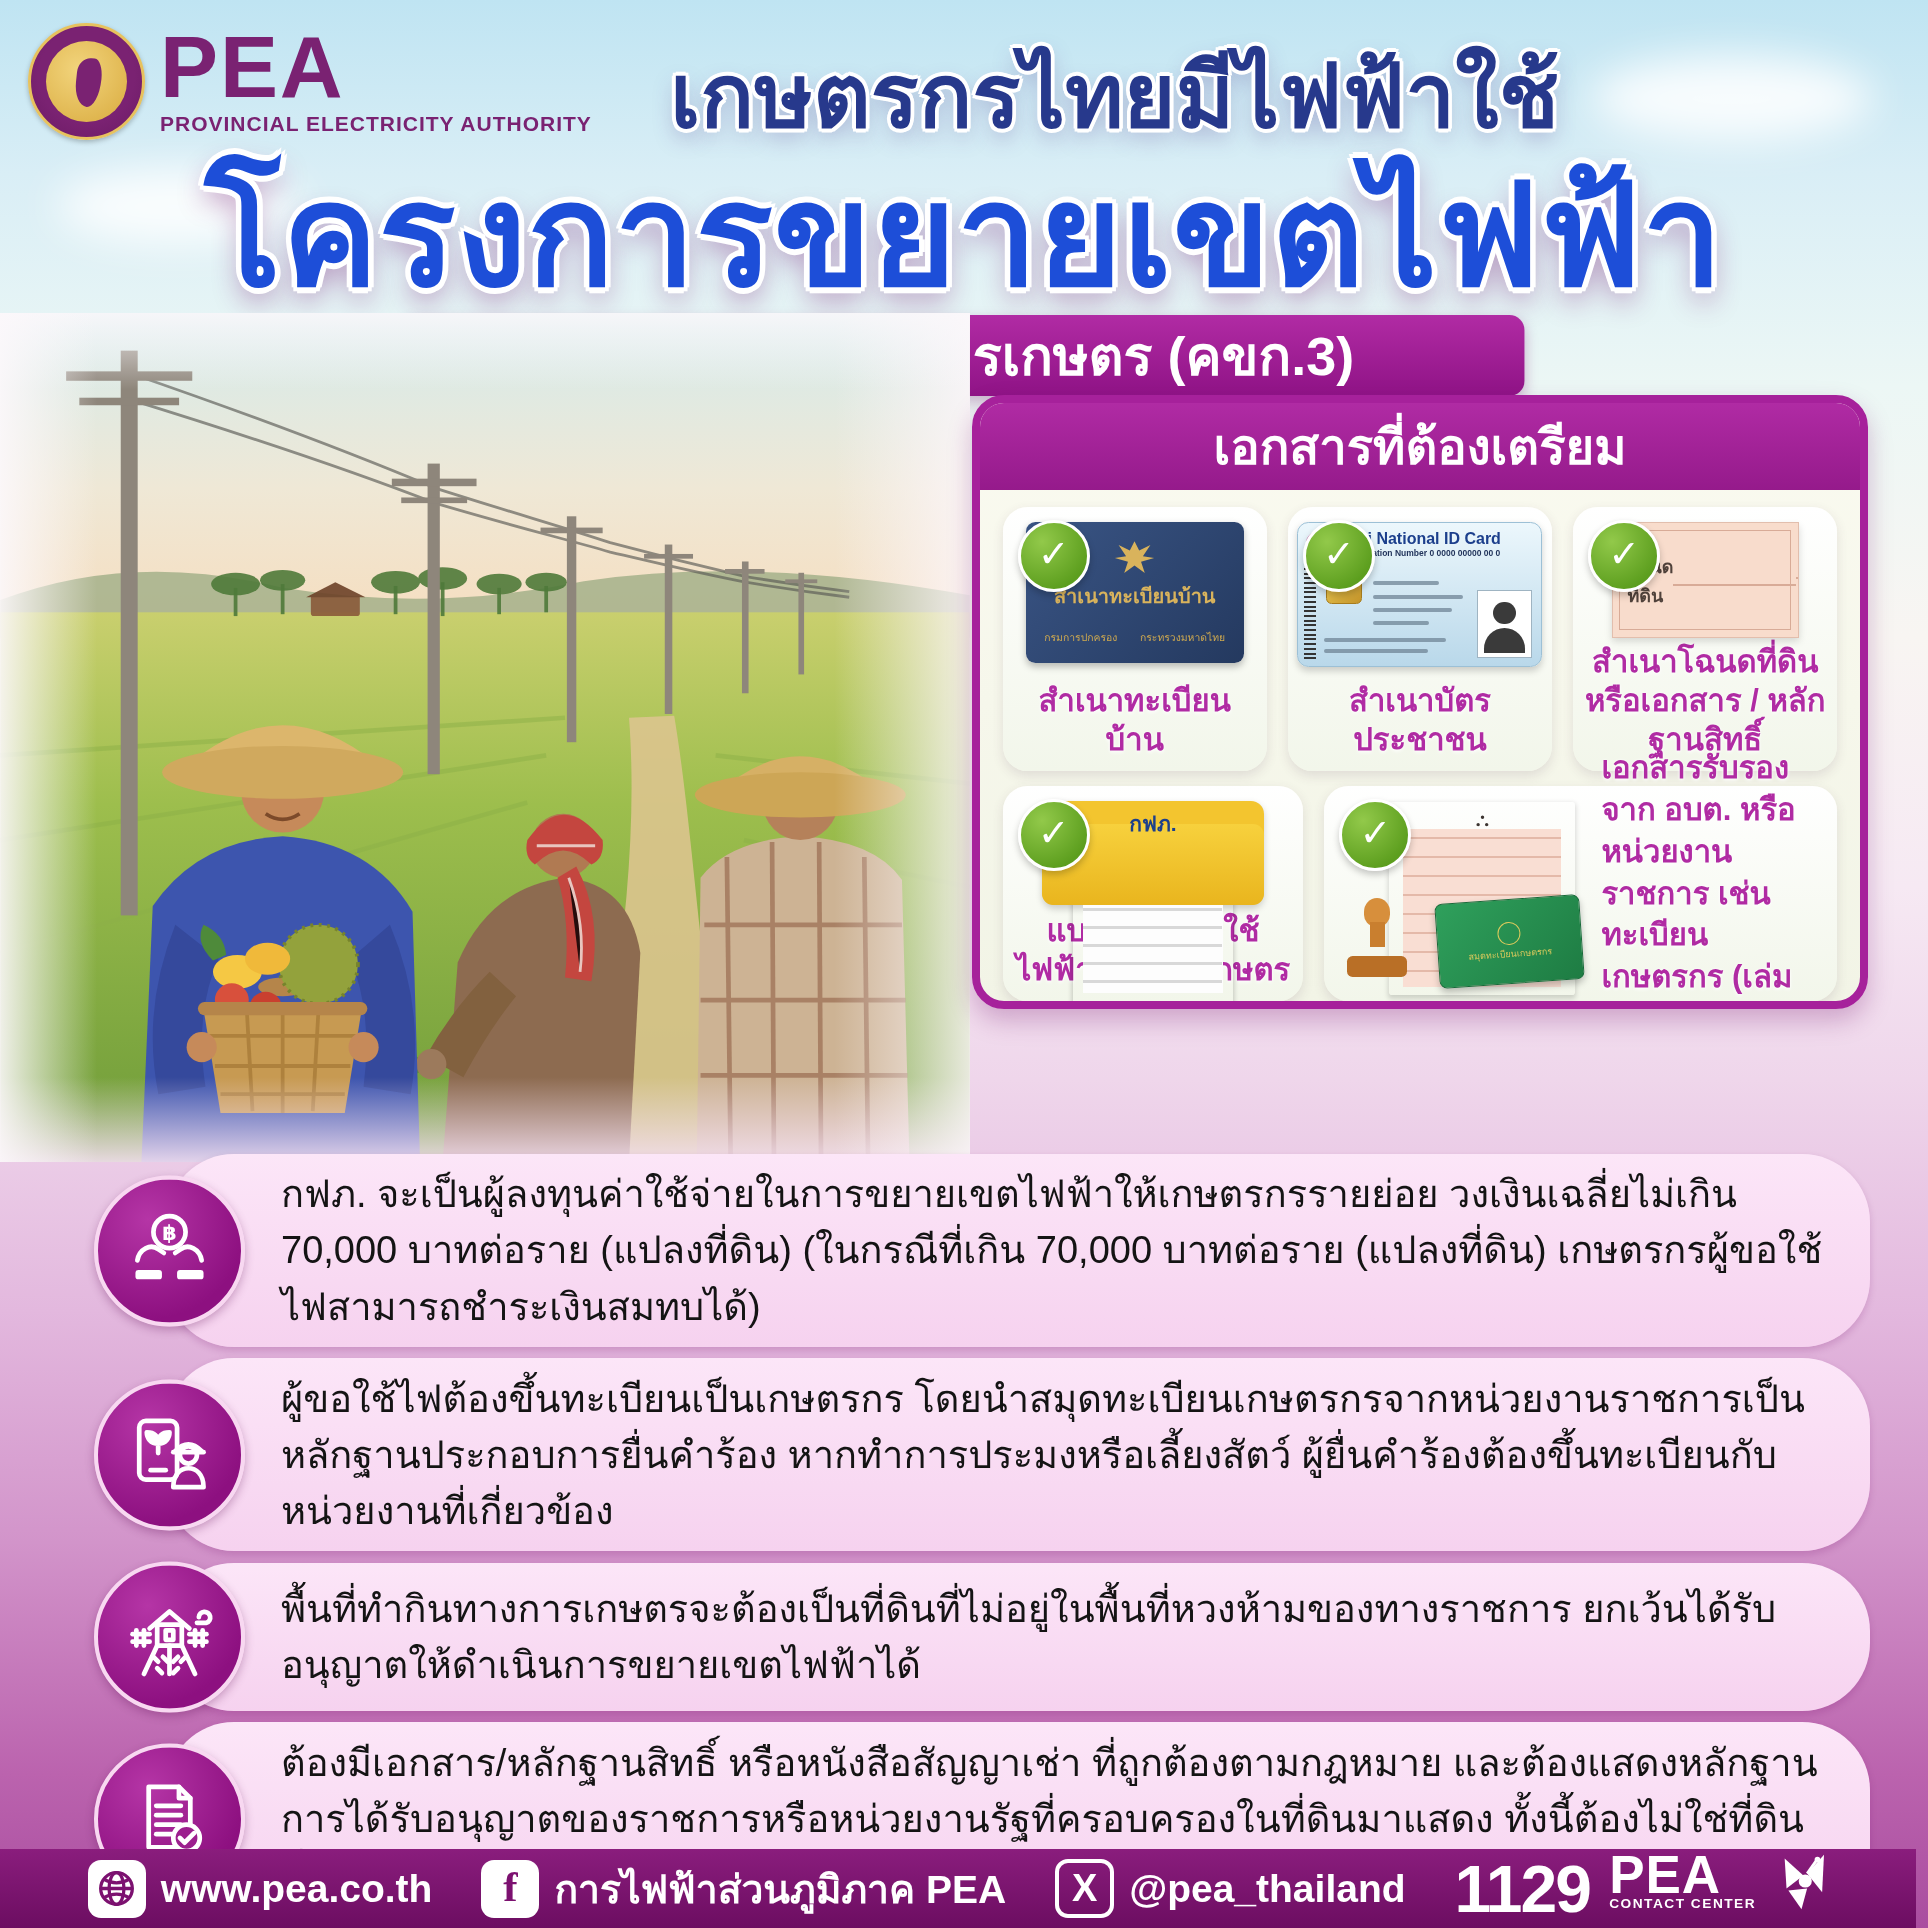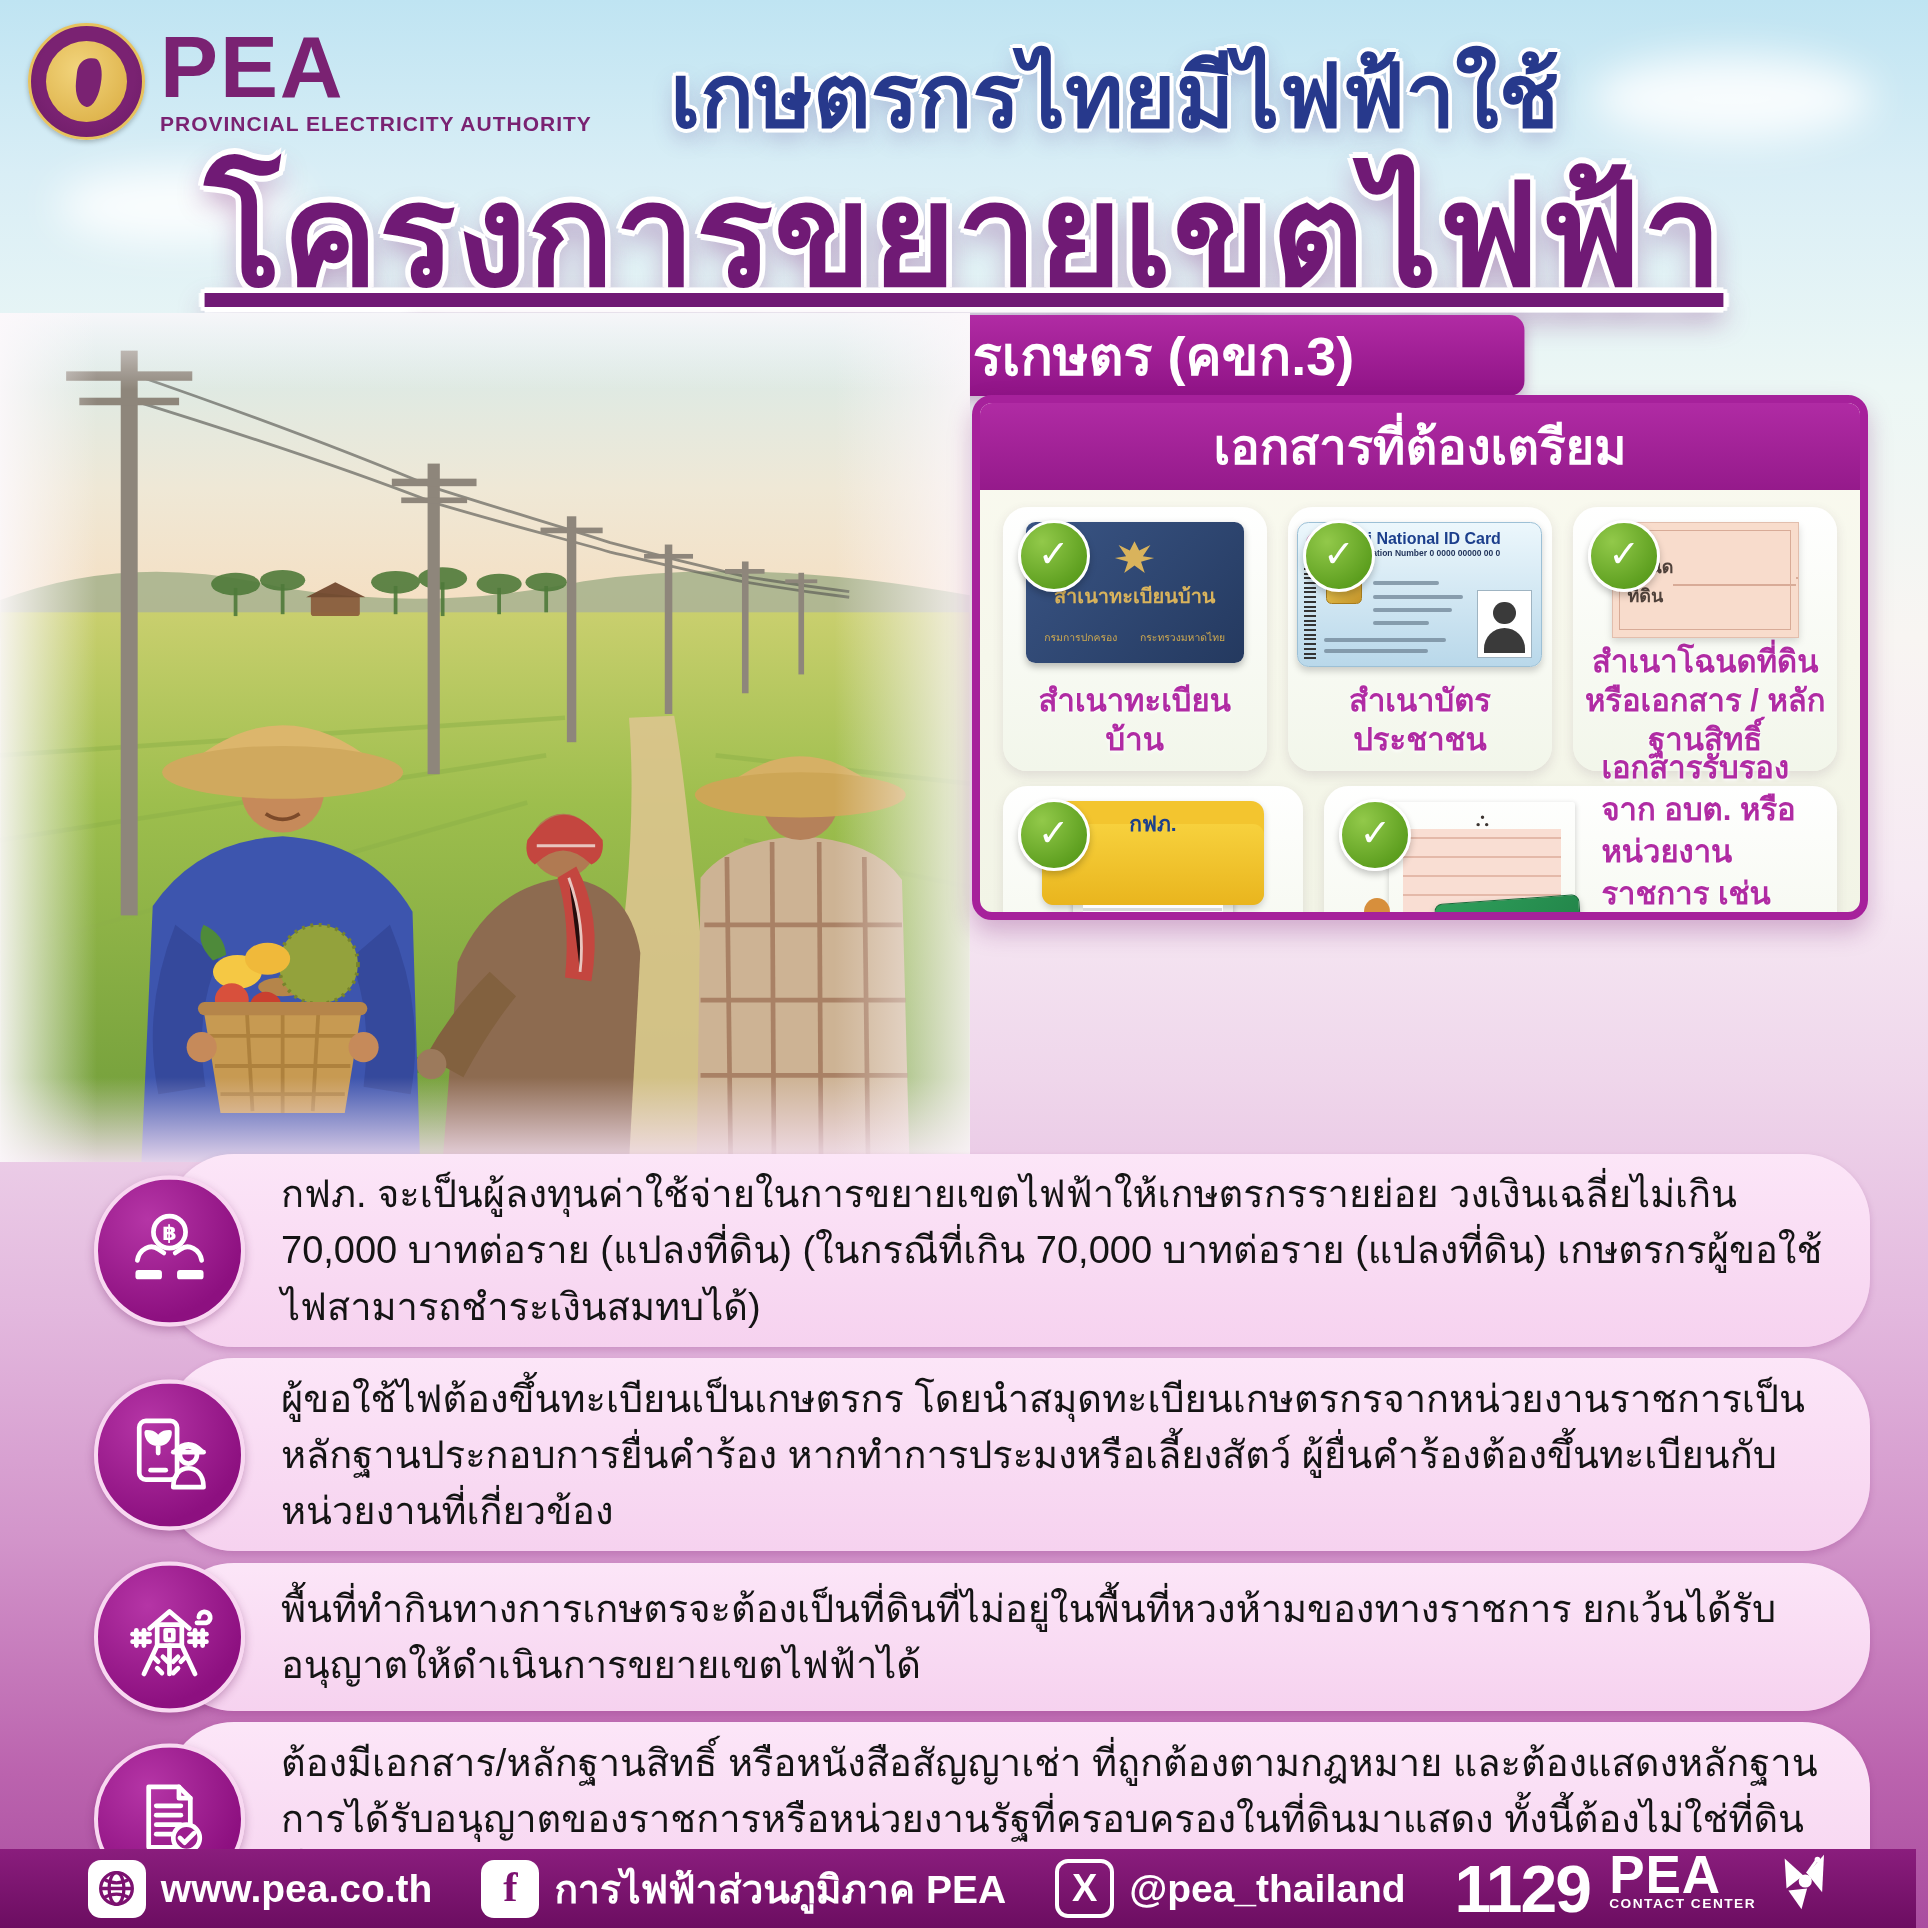--- a/index.html
+++ b/index.html
@@ -16,35 +16,35 @@
     border:3.8px solid #e7c25e;box-shadow:0 1.9px 5.6px rgba(0,0,0,.25);position:relative;}
   .emblem::before{content:"";position:absolute;inset:15px;border-radius:50%;background:radial-gradient(circle at 40% 35%,#f2d47c,#d9ab3f);}
   .emblem::after{content:"";position:absolute;left:45px;top:32px;width:24.5px;height:49px;background:#7a2272;
     border-radius:60% 40% 55% 60%/35% 45% 65% 55%;transform:rotate(6deg);}
   .logo-text{display:flex;flex-direction:column;line-height:1;}
   .logo-pea{font-size:87px;font-weight:800;color:#7a2272;letter-spacing:1.9px;}
   .logo-sub{font-size:21px;font-weight:700;color:#7a2272;letter-spacing:1px;margin-top:3.8px;}
   
   .title1{position:absolute;top:24.5px;left:339px;right:38px;text-align:center;font-size:89px;font-weight:800;color:#27398c;
     text-shadow:-3.8px 0 #fff,3.8px 0 #fff,0 -3.8px #fff,0 3.8px #fff,-2.8px -2.8px #fff,2.8px 2.8px #fff,-2.8px 2.8px #fff,2.8px -2.8px #fff,0 9.4px 21px rgba(90,60,140,.35);}
-  .title2{position:absolute;top:121px;left:0;right:0;text-align:center;font-size:143px;font-weight:800;color:#701a75;letter-spacing:0.9px;
-    text-shadow:-5.6px 0 #fff,5.6px 0 #fff,0 -5.6px #fff,0 5.6px #fff,-3.8px -3.8px #fff,3.8px 3.8px #fff,-3.8px 3.8px #fff,3.8px -3.8px #fff,0 13px 28px rgba(122,25,112,.45);text-decoration:underline;}
+  .title2{position:absolute;top:121px;left:0;right:0;text-align:center;font-size:143px;font-weight:800;color:#1d4ed8;letter-spacing:0.9px;
+    text-shadow:-5.6px 0 #fff,5.6px 0 #fff,0 -5.6px #fff,0 5.6px #fff,-3.8px -3.8px #fff,3.8px 3.8px #fff,-3.8px 3.8px #fff,3.8px -3.8px #fff,0 13px 28px rgba(122,25,112,.45);}
   .banner{position:absolute;top:315px;left:50%;transform:translateX(-50%);width:1121px;height:81px;border-radius:15px;
     background:linear-gradient(180deg,#b12ba4,#8f1386);display:flex;align-items:center;justify-content:center;
     color:#fff;font-size:54px;font-weight:800;box-shadow:0 5.6px 13px rgba(120,20,110,.3);}
   
   .photo{position:absolute;left:0;top:313px;width:970px;height:849px;}
   .photo::after{content:"";position:absolute;inset:0;
     background:linear-gradient(90deg,rgba(252,248,251,.9) 0%,rgba(252,248,251,0) 10%),
                linear-gradient(180deg,rgba(252,248,251,.85) 0%,rgba(252,248,251,0) 9%),
                linear-gradient(270deg,rgba(252,246,250,.85) 0%,rgba(252,246,250,0) 14%),
                linear-gradient(0deg,rgba(244,224,241,.9) 0%,rgba(244,224,241,0) 10%);}
   
-  .panel{position:absolute;left:972px;top:395px;width:896px;height:525px;box-sizing:border-box;
-    border:8.5px solid #a6219b;border-radius:20px;background:linear-gradient(180deg,#fafaf0,#f2f4e6);
+  .panel{position:absolute;left:972px;top:395px;width:896px;height:614px;box-sizing:border-box;
+    border:8.5px solid #a6219b;border-radius:32px;background:linear-gradient(180deg,#fafaf0,#f2f4e6);
     overflow:hidden;box-shadow:0 11.3px 24.5px rgba(120,20,110,.28);z-index:5;}
   .panel-head{height:87px;background:linear-gradient(180deg,#b02ba4,#951a8b);display:flex;align-items:center;justify-content:center;
     color:#fff;font-size:49px;font-weight:800;}
   .panel-body{padding:17px 22.6px 0;display:flex;flex-direction:column;gap:15px;}
   .prow{display:flex;gap:21px;}
   .row1{height:264px;} .row2{height:215px;} .row3{height:117px;}
   .doc-card{flex:1;position:relative;background:linear-gradient(180deg,#ffffff,#f2f6ea);border-radius:24.5px;
     box-shadow:0 4.7px 11.3px rgba(70,40,70,.12);display:flex;flex-direction:column;align-items:center;justify-content:flex-end;
     padding:15px 9.4px 11.3px;}
   .doc-label{color:#b02ba3;font-weight:800;font-size:31px;text-align:center;line-height:1.25;margin-top:auto;

